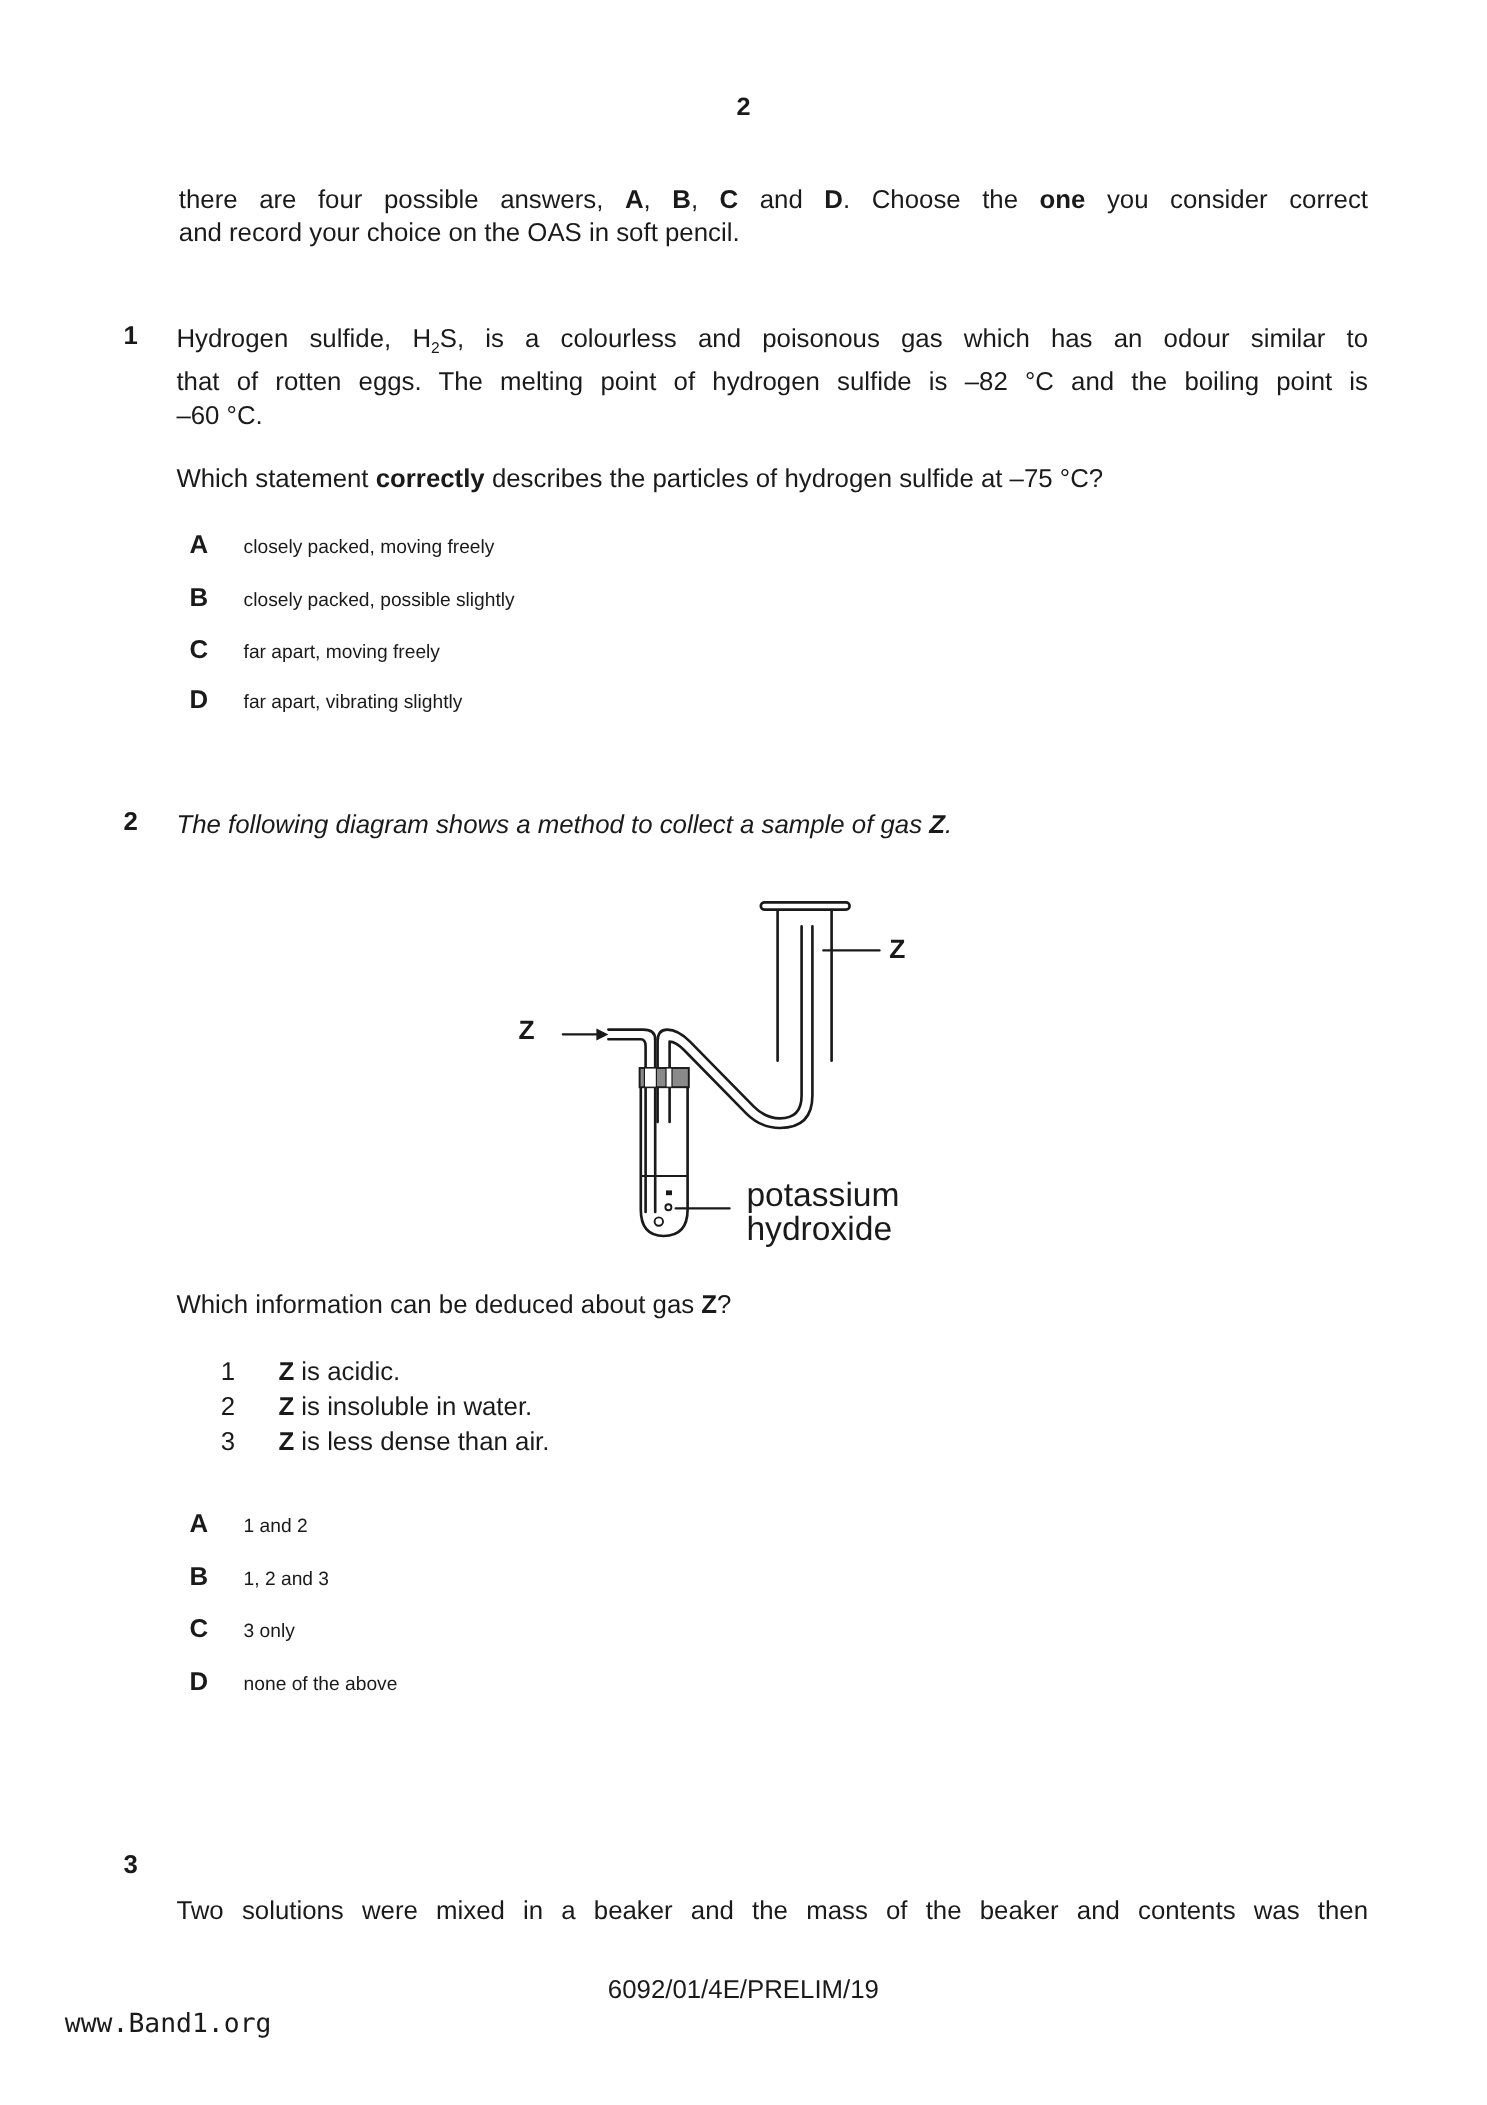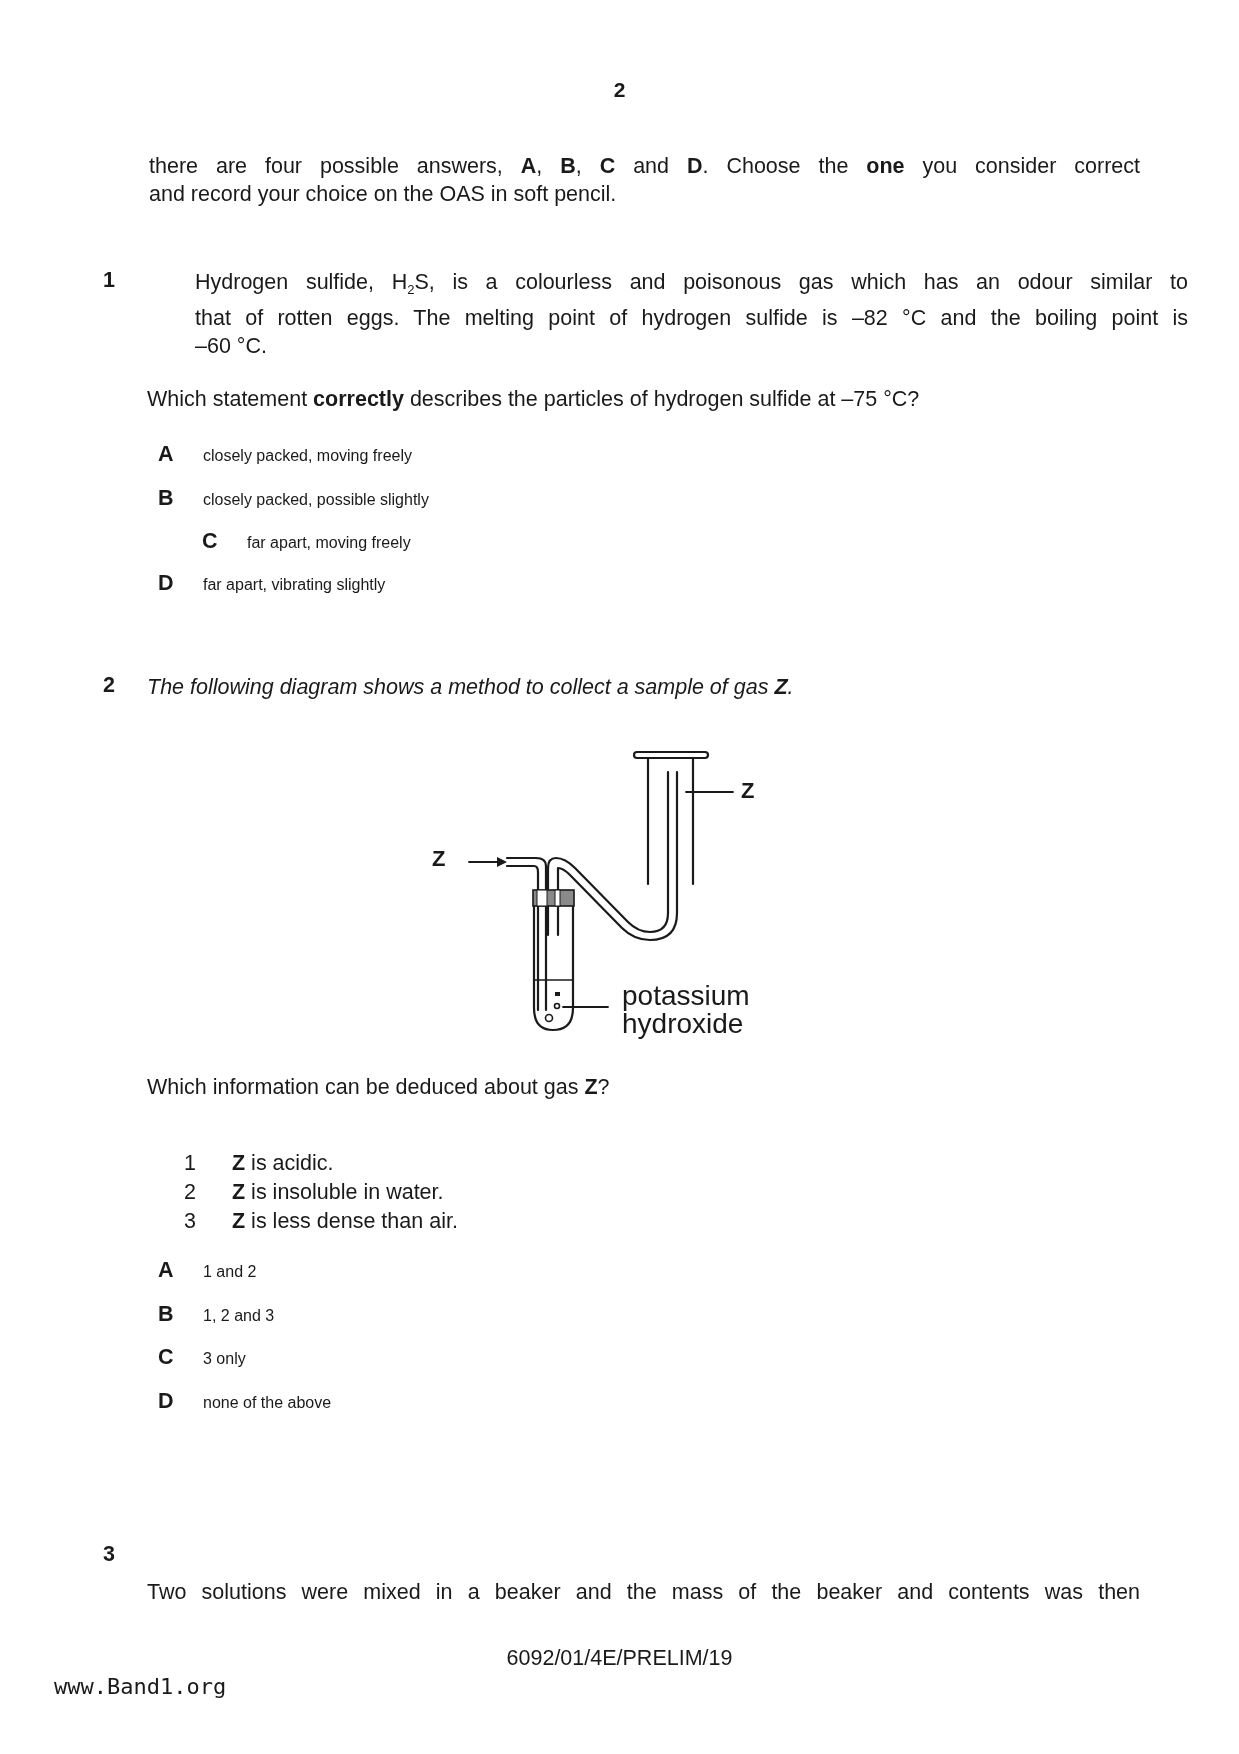--- a/index.html
+++ b/index.html
@@ -5,57 +5,57 @@
   html, body { margin: 0; padding: 0; background: #ffffff; }
   body { width: 1239px; height: 1754px; position: relative; overflow: hidden;
          font-family: "Liberation Sans", sans-serif; color: #1a1a1a; }
   .abs { position: absolute; }
   .page-num { left: 0; width: 1239px; top: 78px; text-align: center; font-weight: bold; font-size: 21px; }
   .para { font-size: 21.5px; line-height: 28px; text-align: justify; }
   .para b { font-weight: bold; }
   .qnum { font-weight: bold; font-size: 21.5px; }
   .opt-letter { font-weight: bold; font-size: 21.5px; }
   .opt-text { font-size: 16px; }
-  .stmt { font-size: 21.5px; margin-top: 20px; }
+  .stmt { font-size: 21.5px; }
   .footer-code { left: 0; width: 1239px; top: 1646px; text-align: center; font-size: 21.5px; }
   .watermark { left: 54px; top: 1674px; font-family: "DejaVu Sans Mono", monospace; font-size: 22px; }
   .diagram-label { font-size: 28px; }
   .diagram-label-bold { font-size: 22px; font-weight: bold; }
 </style>
 </head>
 <body>
 
 <div class="abs page-num">2</div>
 
 <div class="abs para" style="left:149px; top:152px; width:991px;">
   <div style="text-align-last: justify;">
     <span>there are four possible answers, </span><b>A</b><span>, </span><b>B</b><span>, </span><b>C</b><span> and </span><b>D</b><span>.  Choose the </span><b>one</b><span> you consider correct</span>
   </div>
   <div>and record your choice on the OAS in soft pencil.</div>
 </div>
 
 <div class="abs qnum" style="left:103px; top:268px;">1</div>
-<div class="abs para" style="left:147px; top:268px; width:993px;margin-left:48px;">
+<div class="abs para" style="left:147px; top:268px; width:993px;">
   <div style="text-align-last: justify;">
     <span>Hydrogen sulfide, H</span><sub style="font-size:13px;">2</sub><span>S, is a colourless and poisonous gas which has an odour similar to</span>
   </div>
   <div style="text-align-last: justify;">that of rotten eggs. The melting point of hydrogen sulfide is –82 °C and the boiling point is</div>
   <div>–60 °C.</div>
 </div>
 <div class="abs para" style="left:147px; top:385px; width:993px;">
   <span>Which statement </span><b>correctly</b><span> describes the particles of hydrogen sulfide at –75 °C?</span>
 </div>
 
 <div class="abs" style="left:158px; top:442px;">
   <span class="opt-letter" style="display:inline-block; width:45px;">A</span><span class="opt-text">closely packed, moving freely</span>
 </div>
 <div class="abs" style="left:158px; top:486px;">
   <span class="opt-letter" style="display:inline-block; width:45px;">B</span><span class="opt-text">closely packed, possible slightly</span>
 </div>
-<div class="abs" style="left:158px; top:529px;margin-left:44px;">
+<div class="abs" style="left:158px; top:529px;">
   <span class="opt-letter" style="display:inline-block; width:45px;">C</span><span class="opt-text">far apart, moving freely</span>
 </div>
 <div class="abs" style="left:158px; top:571px;">
   <span class="opt-letter" style="display:inline-block; width:45px;">D</span><span class="opt-text">far apart, vibrating slightly</span>
 </div>
 
 <div class="abs qnum" style="left:103px; top:673px;">2</div>
 <div class="abs para" style="left:147px; top:673px;font-style:italic;">
   <span>The following diagram shows a method to collect a sample of gas </span><b>Z</b><span>.</span>
 </div>

